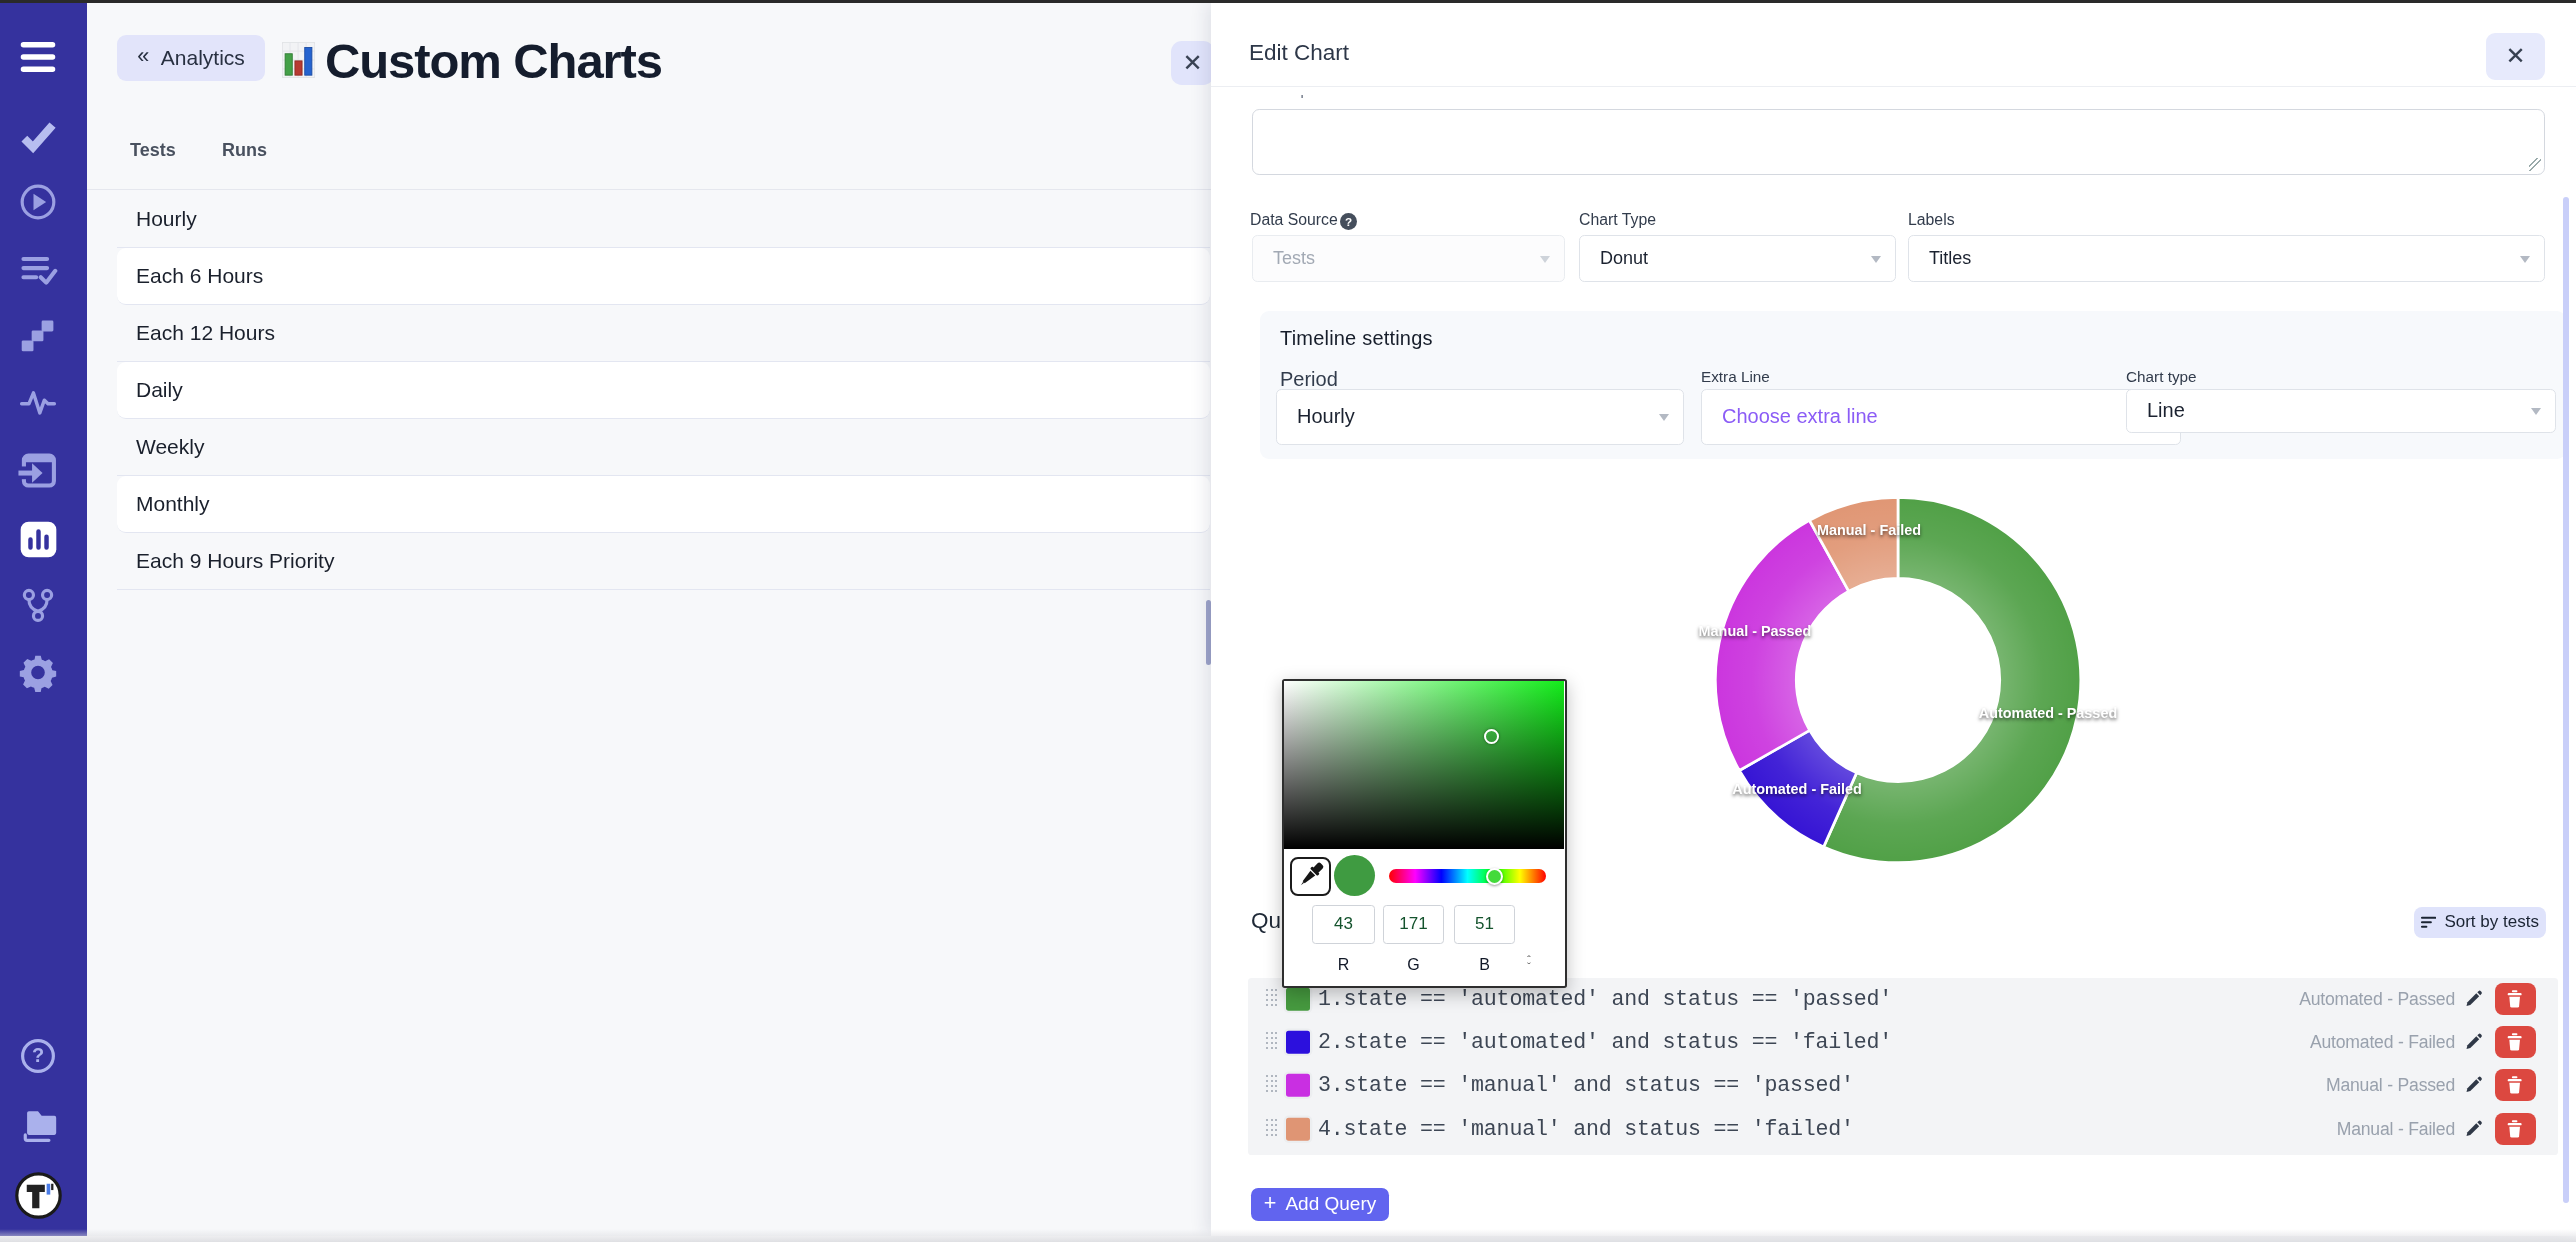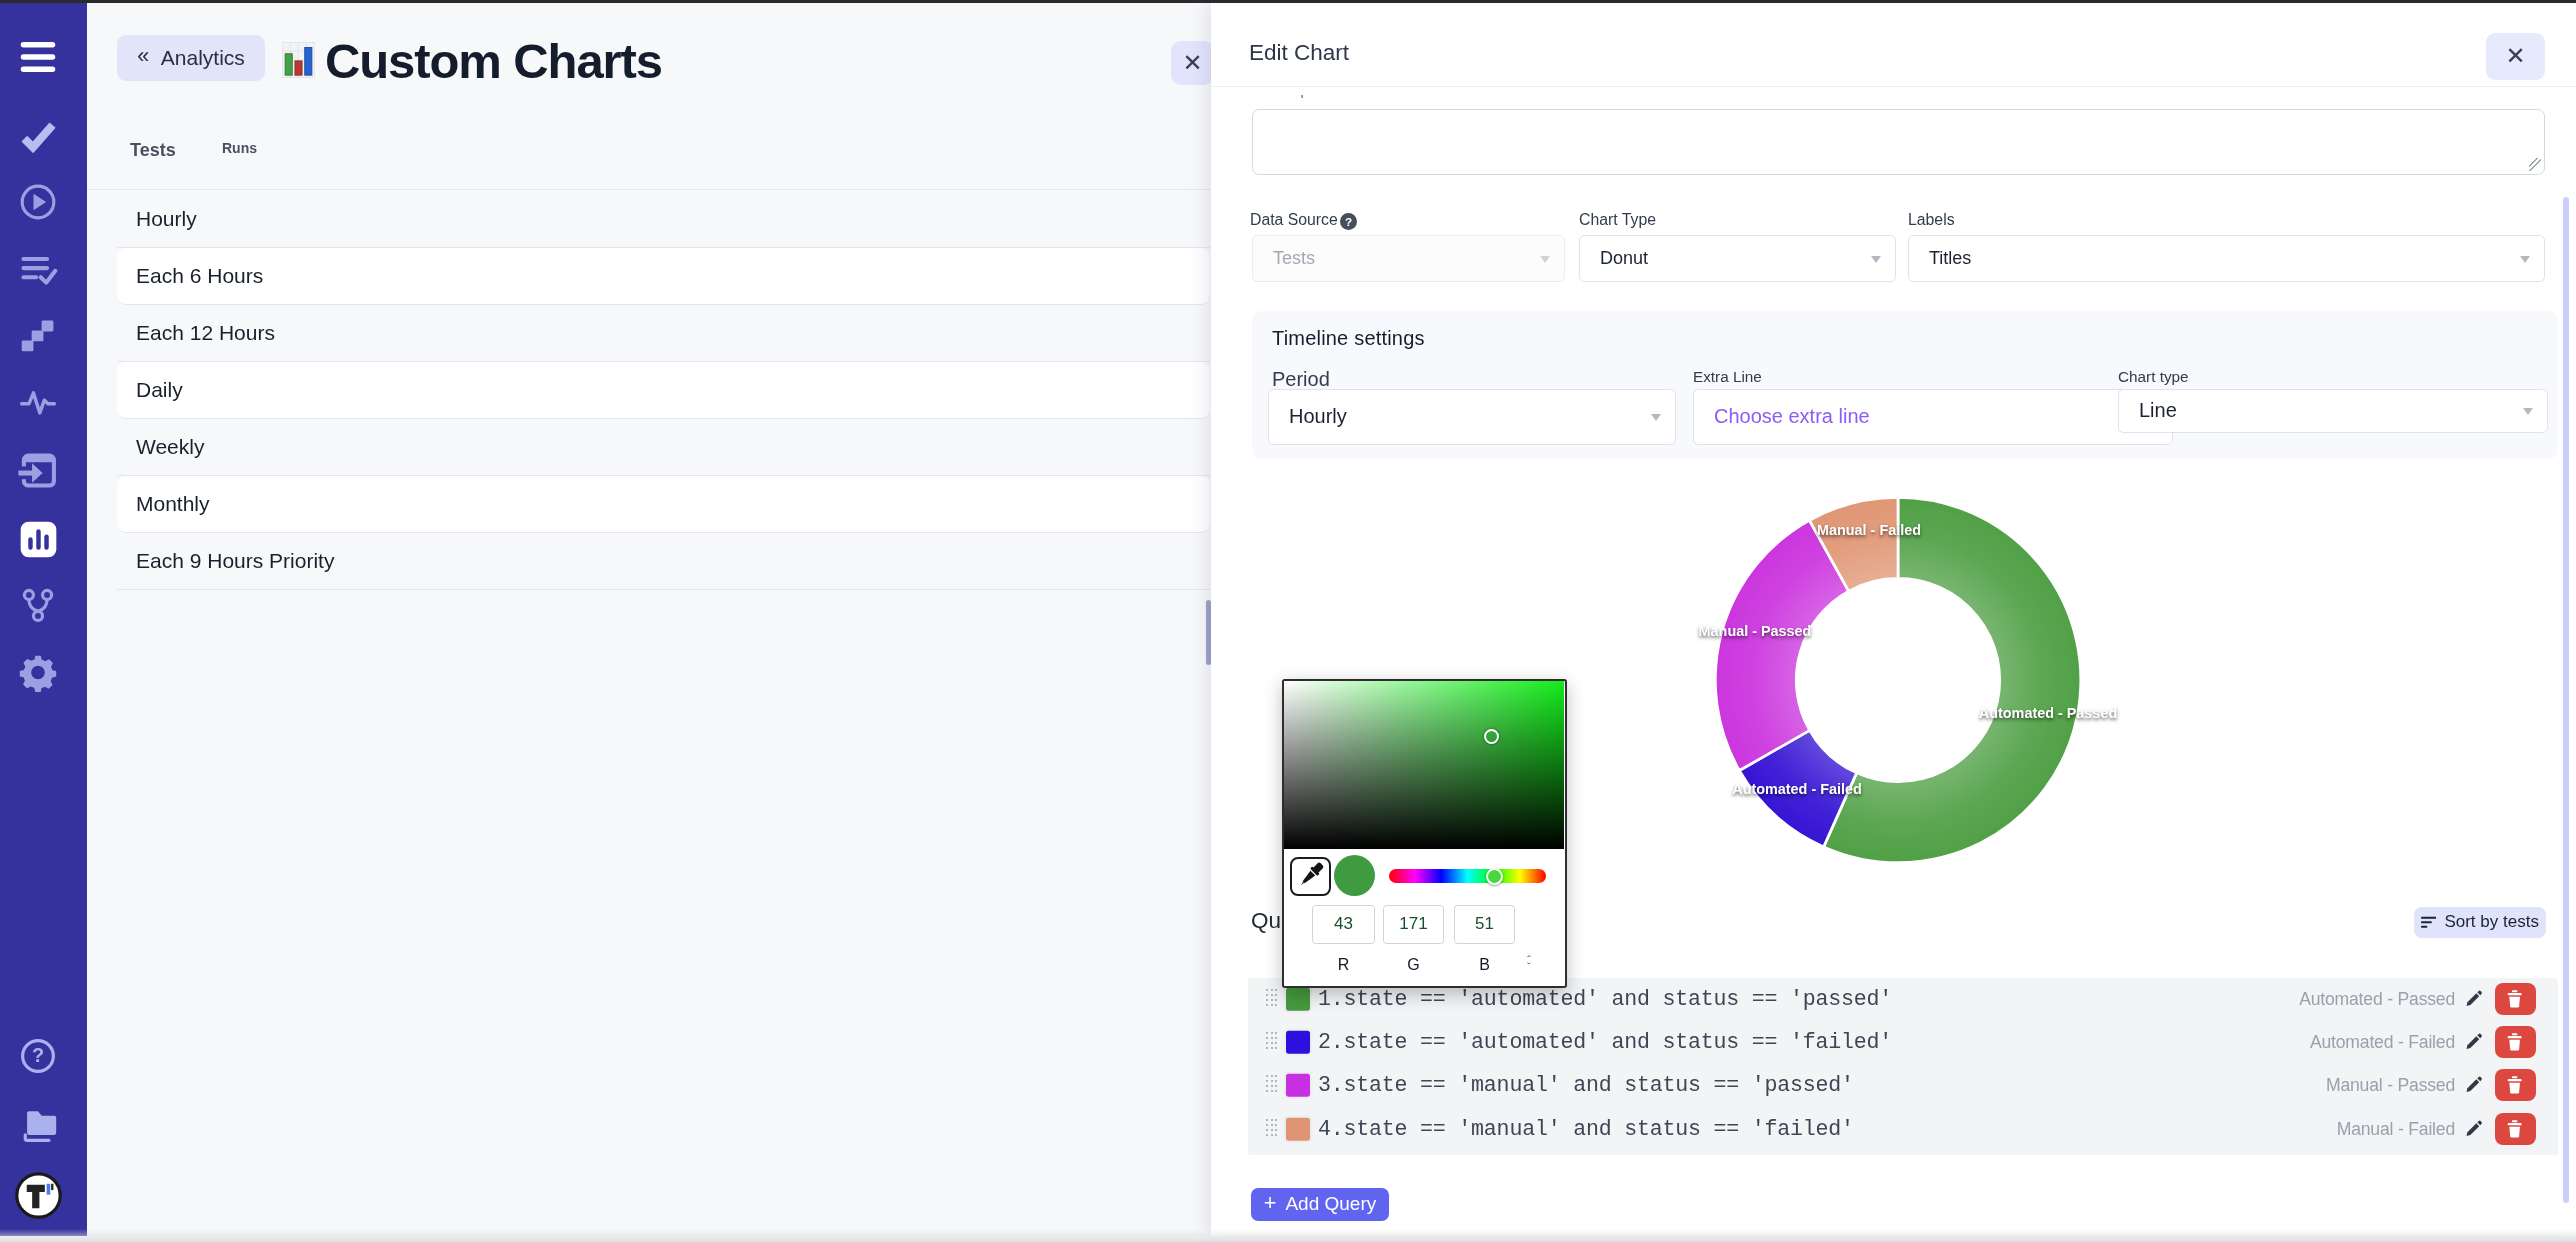--- a/index.html
+++ b/index.html
@@ -10,21 +10,21 @@
 #botline { left:0; top:1229px; width:2576px; height:14.4px; background:linear-gradient(180deg, rgba(238,238,242,0), #dcdde1); z-index:50; }
 
 #sidebar { left:0; top:2.7px; width:87px; height:1233px; background:#35329e; z-index:5; }
 .sic { position:absolute; left:0; width:76px; display:flex; justify-content:center; }
 
 #main { left:87px; top:2.7px; width:2489px; height:1233px; background:#f7f8fa; z-index:1; }
 #btn-analytics { left:30px; top:32px; width:148px; height:46px; background:#e2e4fa; border-radius:9px; color:#283041; font-size:21px; display:flex; align-items:center; justify-content:center; gap:11.7px; }
 #btn-analytics .lq { font-size:21.6px; margin-top:-2.7px; }
 #title { left:238px; top:30px; font-size:49px; font-weight:bold; color:#151d2d; letter-spacing:-1.1px; }
 #tab-tests { left:43px; top:137px; font-size:18px; font-weight:600; color:#49515f; }
-#tab-runs  { left:135px; top:137px; font-size:14px; font-weight:600; color:#49515f; }
+#tab-runs  { left:135px; top:137px; font-size:18px; font-weight:600; color:#49515f; }
 #tabline { left:0px; top:186px; width:1129px; height:0.9px; background:#e5e7ee; }
 #rows { left:30px; top:188px; width:1093px; }
 .row { height:57px; border-bottom:0.9px solid #e3e6f1; display:flex; align-items:center; padding-left:19px; font-size:21px; color:#1a202c; }
 .row:nth-child(even) { background:#fff; border-radius:9px; }
 #mainx { left:1084px; top:38px; width:43px; height:44px; background:#e1e4fb; border-radius:10.8px; color:#3a4354; font-size:24px; display:flex; align-items:center; justify-content:center; z-index:2; }
 #listscroll { left:1119px; top:597px; width:4.5px; height:65px; background:#9da3c9; border-radius:2.7px; z-index:3; }
 
 #drawer { left:1211px; top:2.7px; width:1365px; height:1233px; background:#fff; box-shadow:-5.4px 0 16px rgba(30,40,80,.10); z-index:10; }
 .d { position:absolute; }
 #edit-title { left:38px; top:37px; font-size:22.5px; font-weight:400; color:#2d3748; }
@@ -35,21 +35,21 @@
 #txtarea { left:41px; top:106px; width:1293px; height:66px; border:1.4px solid #d4d8df; border-radius:7.2px; background:#fff; }
 .rsz { position:absolute; right:2.7px; bottom:2.7px; width:12.6px; height:12.6px;
   background:linear-gradient(135deg, transparent 0 5.4px, #9aa 5.4px 6.8px, transparent 6.8px 9px, #9aa 9px 10.4px, transparent 10.4px); }
 .flabel { font-size:15.8px; font-weight:500; color:#323c4c; }
 .sel { position:absolute; background:#fff; border:0.9px solid #dfe3e9; border-radius:5.4px; display:flex; align-items:center; padding-left:20px; font-size:18px; color:#1b2230; }
 .sel .arr { position:absolute; right:14.4px; top:50%; margin-top:-2.7px; width:0; height:0; border-left:5.9px solid transparent; border-right:5.9px solid transparent; border-top:7.7px solid #b3b9c3; }
 .sel.dis { background:#fcfcfd; color:#a2a9b4; border-color:#e9ecf0; }
 .sel.dis .arr { border-top-color:#ced3da; }
 #qicon { left:129px; top:210px; width:17px; height:17px; border-radius:50%; background:#454e5c; color:#fff; font-size:11.7px; font-weight:bold; display:flex; align-items:center; justify-content:center; }
 
-#tbox { left:41px; top:308px; width:1306px; height:148px; background:#f7f9fc; border-radius:9px; }
+#tbox { left:49px; top:308px; width:1306px; height:148px; background:#f7f9fc; border-radius:9px; }
 #tbox .sel { font-size:20px; }
 
 #donutlbl div { position:absolute; transform:translate(-50%,-50%); font-size:14.4px; font-weight:bold; color:#fff; text-shadow:0 1.8px 3.6px rgba(0,0,0,.6); white-space:nowrap; }
 
 #picker { left:71px; top:676px; width:285px; height:309px; background:#fff; border:2.3px solid #2e2e2e; border-radius:2.7px; box-shadow:0 5.4px 18px rgba(0,0,0,.25); z-index:20; }
 #sat { position:absolute; left:0px; top:0px; width:280px; height:168px;
   background:linear-gradient(to bottom, rgba(0,0,0,0), #000), linear-gradient(to right, #fff, hsl(122,85%,50%)); }
 #satdot { position:absolute; left:200px; top:48px; width:15.3px; height:15.3px; border:2.7px solid #fff; border-radius:50%; box-shadow:0 0 2.7px rgba(0,0,0,.5); }
 #eyebtn { position:absolute; left:6.3px; top:176px; width:41px; height:39px; border:2.3px solid #1b1b1b; border-radius:8px; background:#fff; }
 #swcirc { position:absolute; left:50px; top:174px; width:41px; height:41px; border-radius:50%; background:#3f9b41; }

